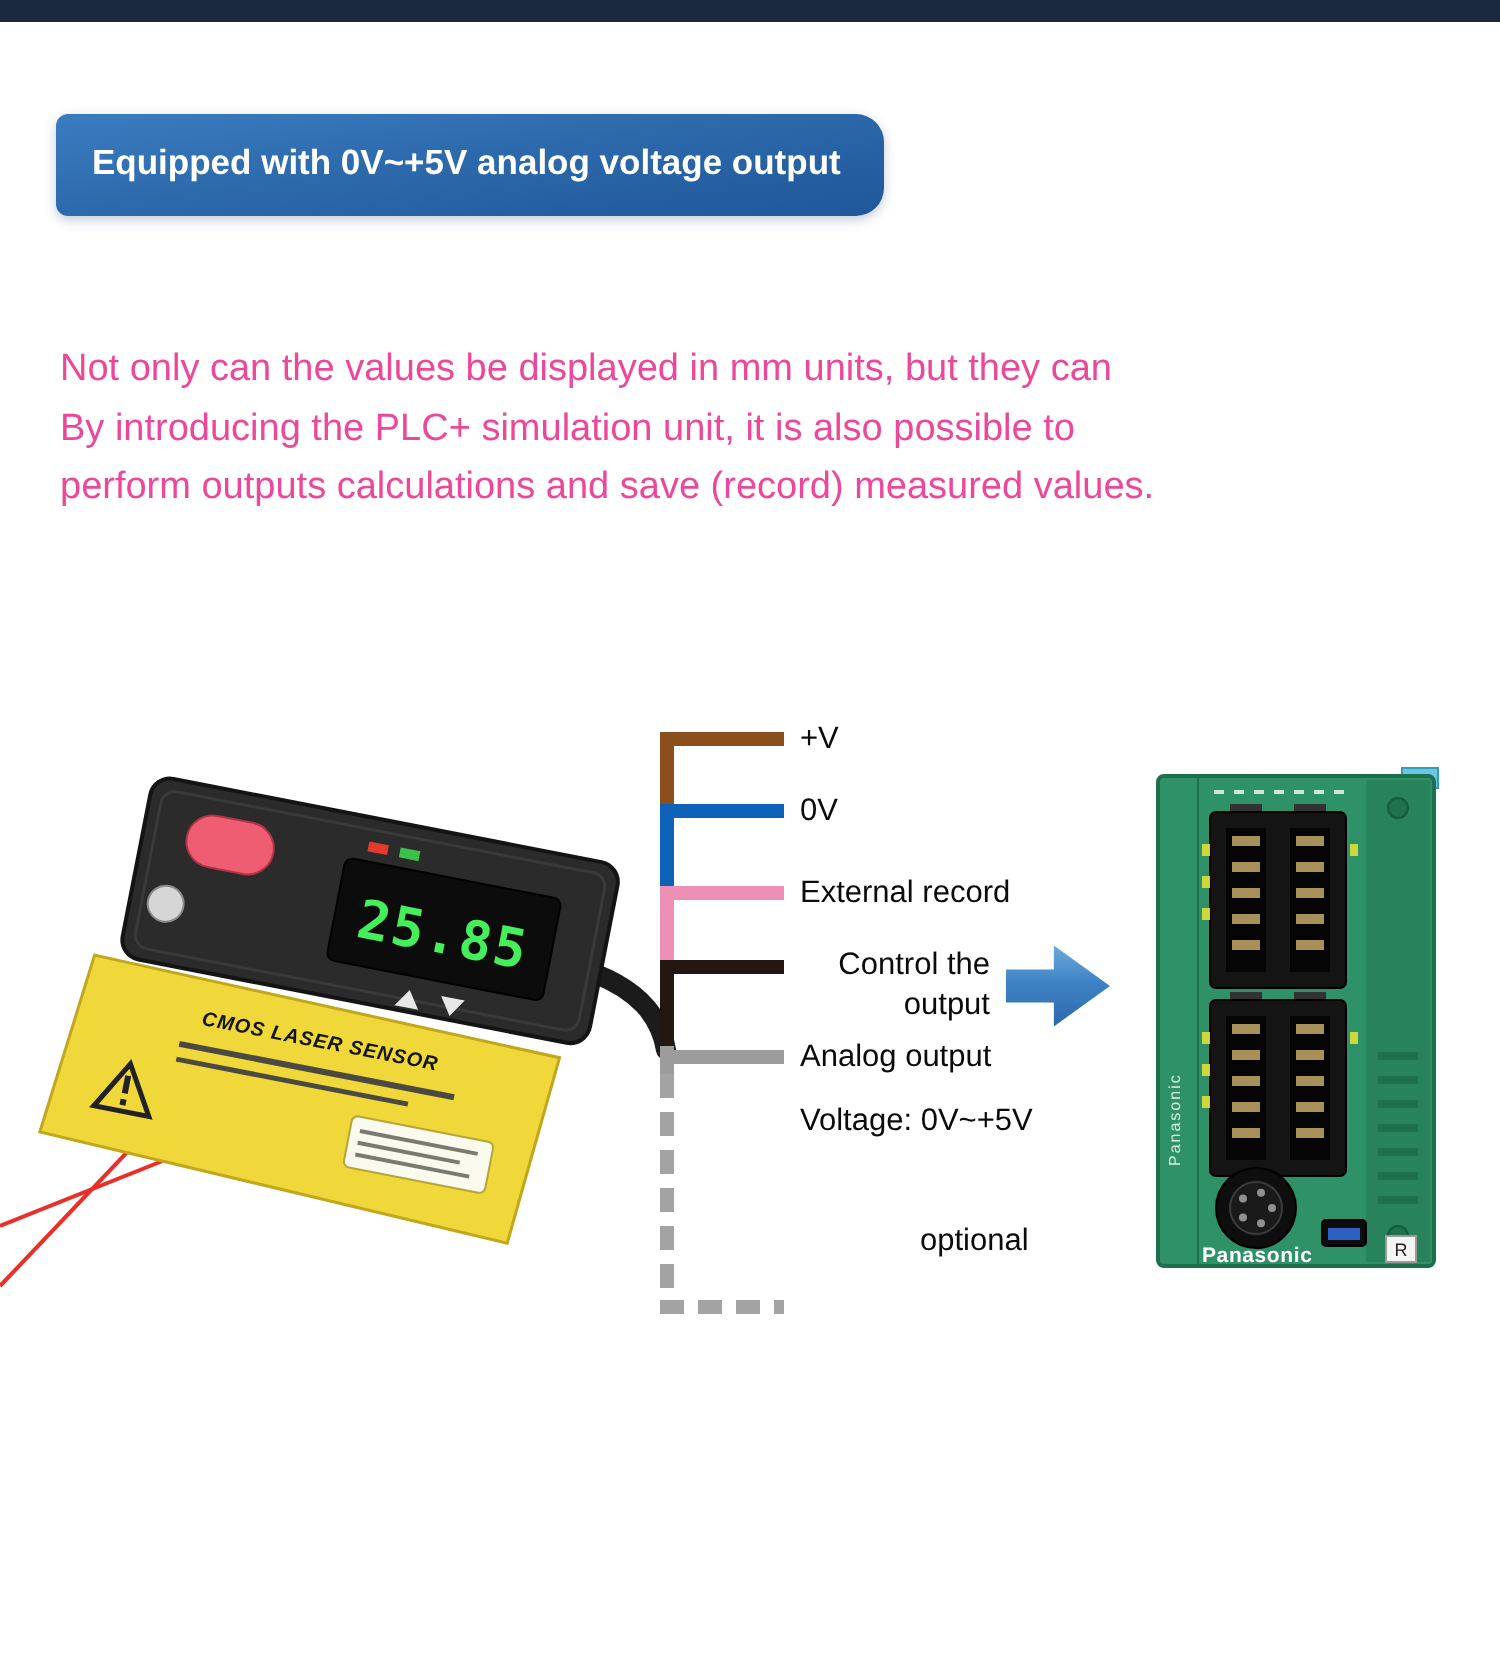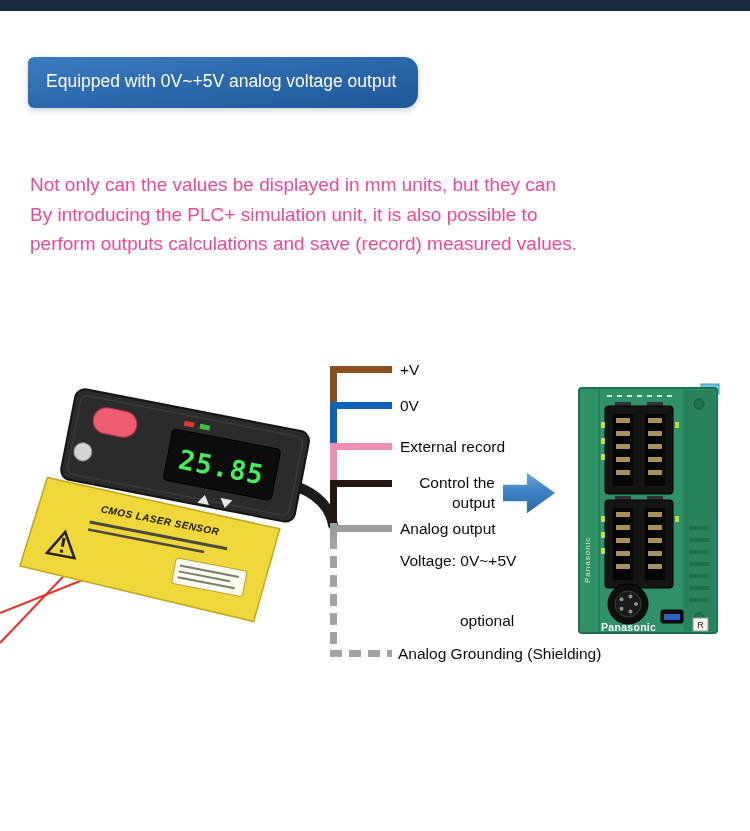--- a/index.html
+++ b/index.html
@@ -1,19 +1,19 @@
 <!DOCTYPE html>
 <html><head>
 <meta charset="utf-8">
 <style>
   html,body{margin:0;padding:0;background:#fff;font-family:"Liberation Sans",sans-serif;}
   .page{position:relative;width:750px;height:831px;background:#fff;overflow:hidden;}
   .top-bar{position:absolute;top:0;left:0;width:750px;height:11px;background:#1b2940;}
   .banner{position:absolute;left:28px;top:57px;background:linear-gradient(172deg,#3a7cc0 0%,#2a66a8 55%,#1f579a 100%);
-          color:#fff;font-weight:normal;font-size:17.5px;line-height:31px;padding:9px 22px 11px 18px;
+          color:#fff;font-weight:bold;font-size:17.5px;line-height:31px;padding:9px 22px 11px 18px;
           border-radius:6px 14px 14px 6px;box-shadow:0 2px 6px rgba(20,60,110,.25);}
   .intro{position:absolute;left:30px;top:170px;font-size:19px;line-height:29.5px;color:#ec4899;}
   .wire-h{position:absolute;left:330px;width:62px;height:7px;}
   .wire-h.solid{background:currentColor;}
   .wire-h.dashed{background:repeating-linear-gradient(90deg,currentColor 0 12px,transparent 12px 19px);}
   .wire-v{position:absolute;left:330px;width:7px;}
   .wire-v.solid{background:currentColor;}
   .wire-v.dashed{background:repeating-linear-gradient(180deg,currentColor 0 12px,transparent 12px 19px);}
   .wire-label{position:absolute;left:400px;font-size:15.5px;color:#0b0b0b;line-height:20px;white-space:nowrap;}
   .wire-label.wrap{white-space:normal;width:95px;text-align:right;}
@@ -99,21 +99,20 @@
   <div class="wire-h solid" style="top: 525px; color: rgb(156, 156, 156);"></div>
   <div class="wire-h dashed" style="top: 650px; color: rgb(163, 163, 163);"></div>
 
   <div class="wire-label" style="top:360px">+V</div>
   <div class="wire-label" style="top:396px">0V</div>
   <div class="wire-label" style="top:437px">External record</div>
   <div class="wire-label wrap" style="top:473px">Control the output</div>
   <div class="wire-label" style="top:519px">Analog output</div>
   <div class="wire-label" style="top:551px">Voltage: 0V~+5V</div>
   <div class="wire-label" style="top:611px;left:460px">optional</div>
-  <div class="wire-label" style="top:644px;left:398px">Analog Grounding (Shielding)</div>
 
   <div class="arrow-right"></div>
 
   <svg class="plc-svg" width="155" height="270" viewBox="0 0 155 270">
     <rect x="126" y="6" width="18" height="10" fill="#67c7e4" stroke="#3a9ab8"></rect>
     <g>
       <rect x="4" y="10" width="138" height="245" rx="3" fill="#2f9168" stroke="#1d6f4e" stroke-width="2"></rect>
       <rect x="108" y="12" width="32" height="241" fill="#28825c"></rect>
       <line x1="24" y1="10" x2="24" y2="255" stroke="#1d6f4e" stroke-width="1"></line>
       <rect x="32" y="17" width="5" height="2" fill="#cde8d9"></rect>

